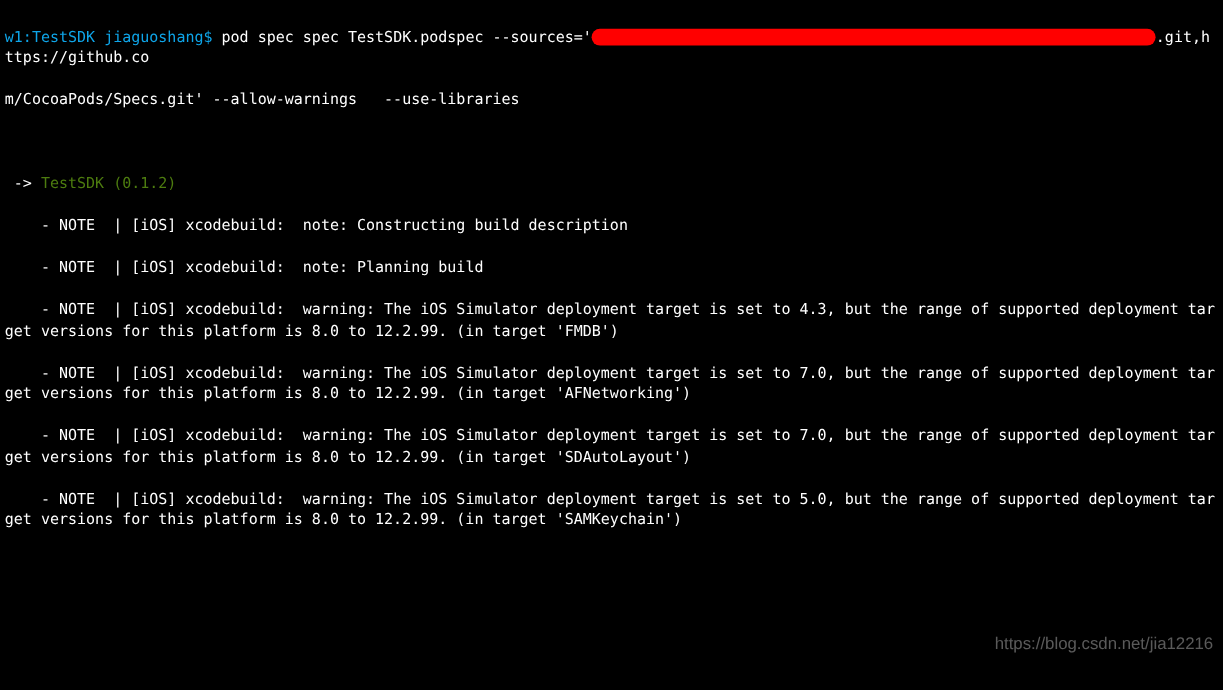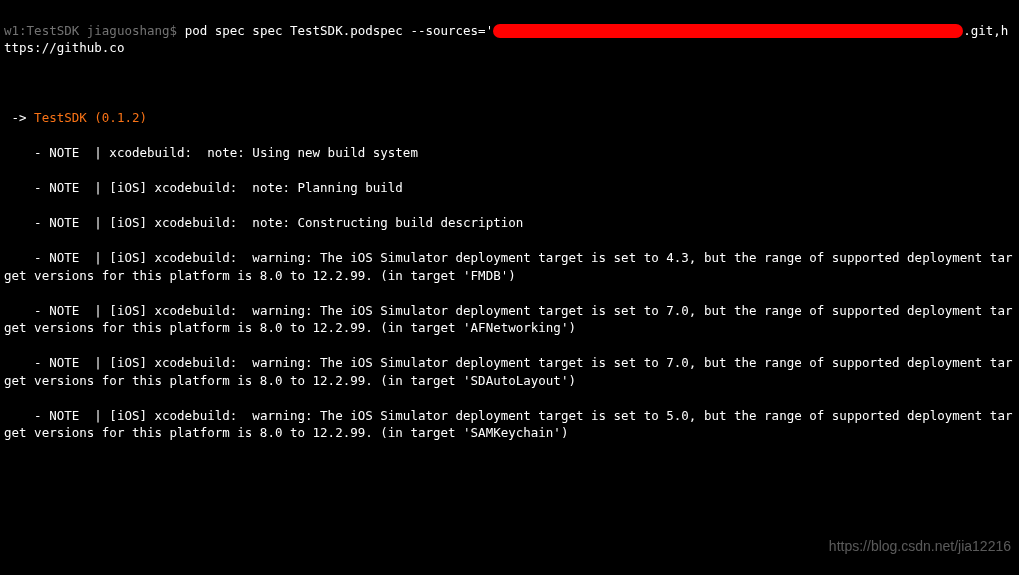--- a/index.html
+++ b/index.html
@@ -20,53 +20,53 @@
       position: relative;
     }
     .terminal {
       white-space: pre-wrap;
       word-break: break-all;
     }
     .line {
       display: block;
     }
     .prompt-user {
-      color: #737373;
+      color: #0ea5e9;
     }
     .green {
-      color: #f97316;
+      color: #4d7c0f;
     }
     .redacted {
       background-color: #ff0000;
       color: #ff0000;
       display: inline-block;
       width: 470px;
       height: 14px;
       border-radius: 7px;
       vertical-align: middle;
     }
     .watermark {
       position: absolute;
-      bottom: 18px;
+      bottom: 28px;
       right: 8px;
       color: rgba(200, 200, 200, 0.45);
       font-family: Arial, sans-serif;
       font-size: 14px;
     }
   </style>
 </head>
 <body>
 
 <div class="terminal">
 <span class="line"><span class="prompt-user">w1:TestSDK jiaguoshang$ </span><span>pod spec spec TestSDK.podspec --sources='</span><span class="redacted"></span><span>.git,https://github.co</span></span>
+<span class="line">m/CocoaPods/Specs.git' --allow-warnings   --use-libraries</span>
 <span class="line"> </span>
 <span class="line"><span> -&gt; </span><span class="green">TestSDK (0.1.2)</span></span>
-<span class="line">    - NOTE  | xcodebuild:  note: Using new build system</span>
+<span class="line">    - NOTE  | [iOS] xcodebuild:  note: Constructing build description</span>
 <span class="line">    - NOTE  | [iOS] xcodebuild:  note: Planning build</span>
-<span class="line">    - NOTE  | [iOS] xcodebuild:  note: Constructing build description</span>
 <span class="line">    - NOTE  | [iOS] xcodebuild:  warning: The iOS Simulator deployment target is set to 4.3, but the range of supported deployment target versions for this platform is 8.0 to 12.2.99. (in target 'FMDB')</span>
 <span class="line">    - NOTE  | [iOS] xcodebuild:  warning: The iOS Simulator deployment target is set to 7.0, but the range of supported deployment target versions for this platform is 8.0 to 12.2.99. (in target 'AFNetworking')</span>
 <span class="line">    - NOTE  | [iOS] xcodebuild:  warning: The iOS Simulator deployment target is set to 7.0, but the range of supported deployment target versions for this platform is 8.0 to 12.2.99. (in target 'SDAutoLayout')</span>
 <span class="line">    - NOTE  | [iOS] xcodebuild:  warning: The iOS Simulator deployment target is set to 5.0, but the range of supported deployment target versions for this platform is 8.0 to 12.2.99. (in target 'SAMKeychain')</span>
 
 
 
 
 
 

